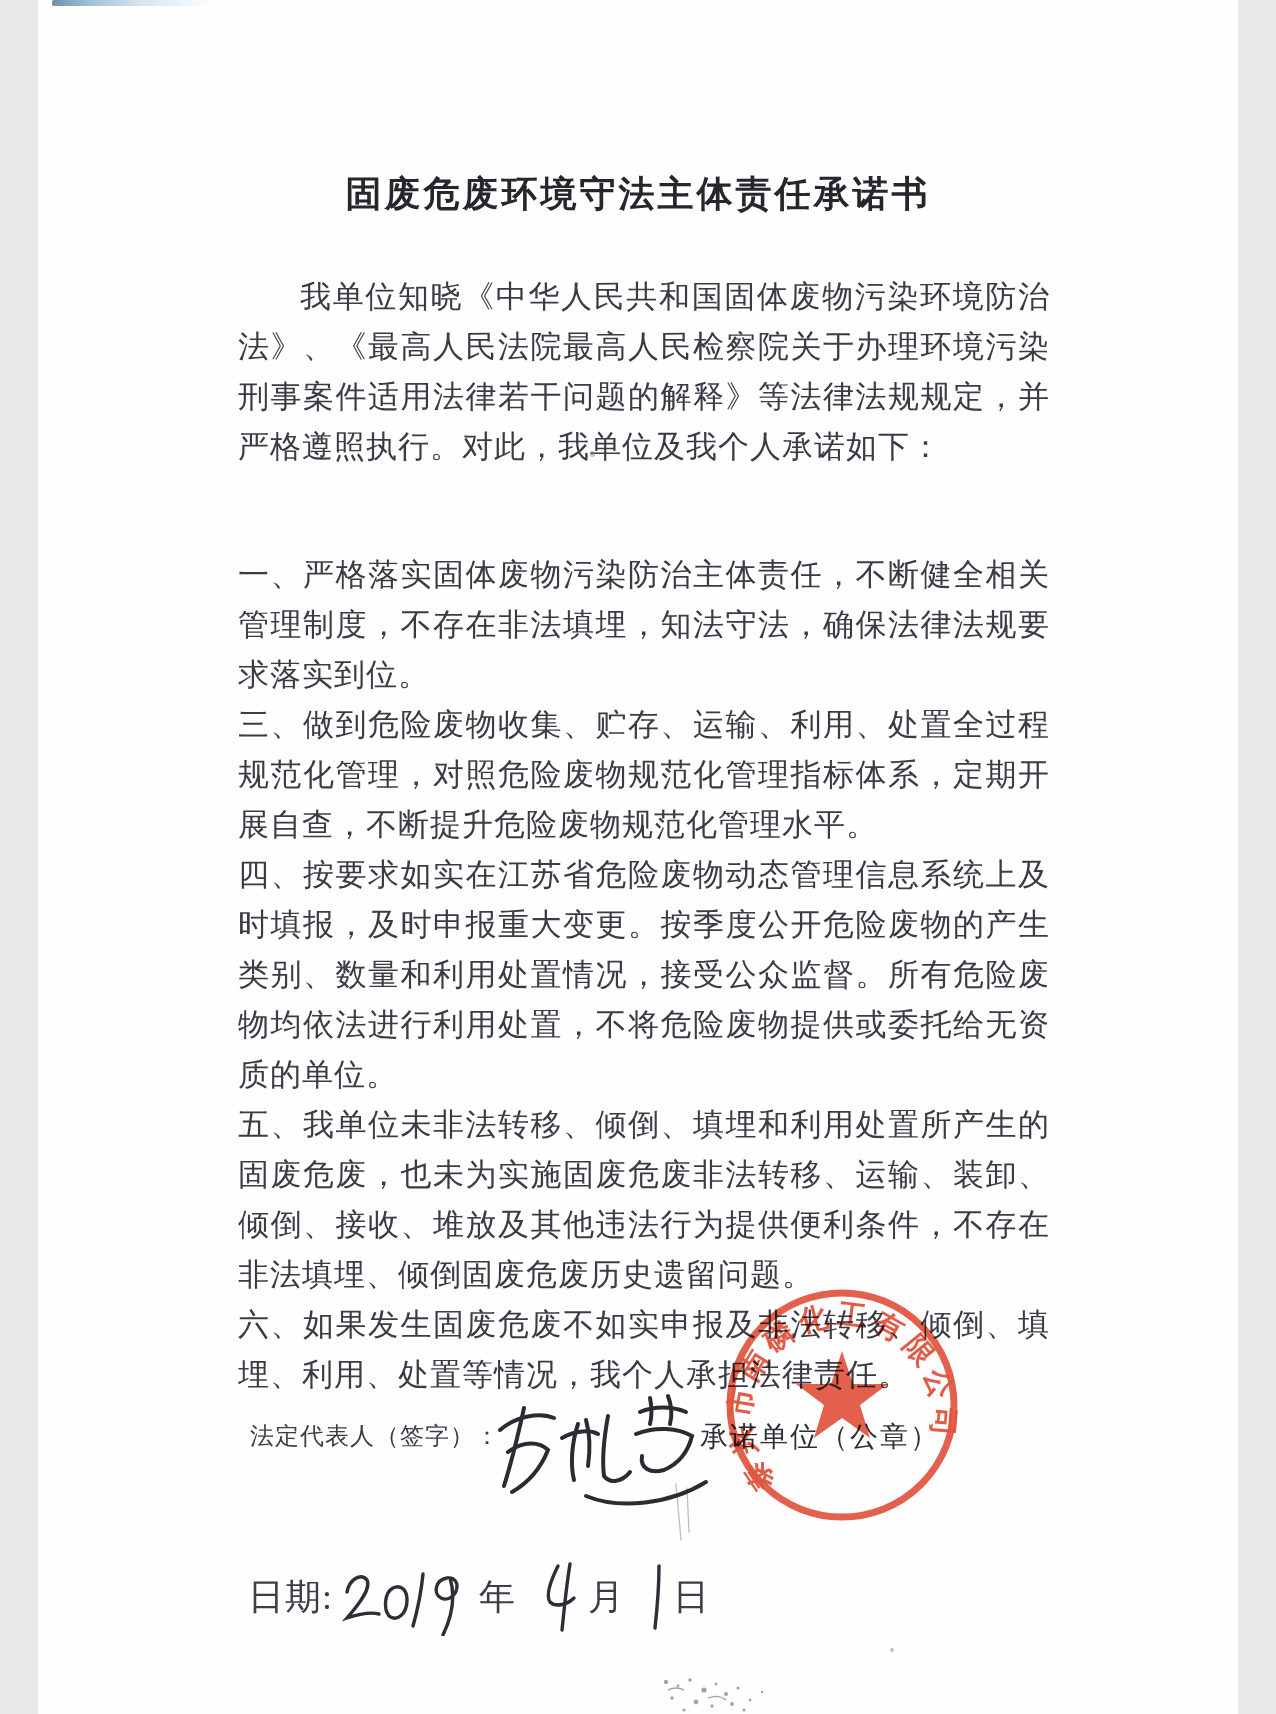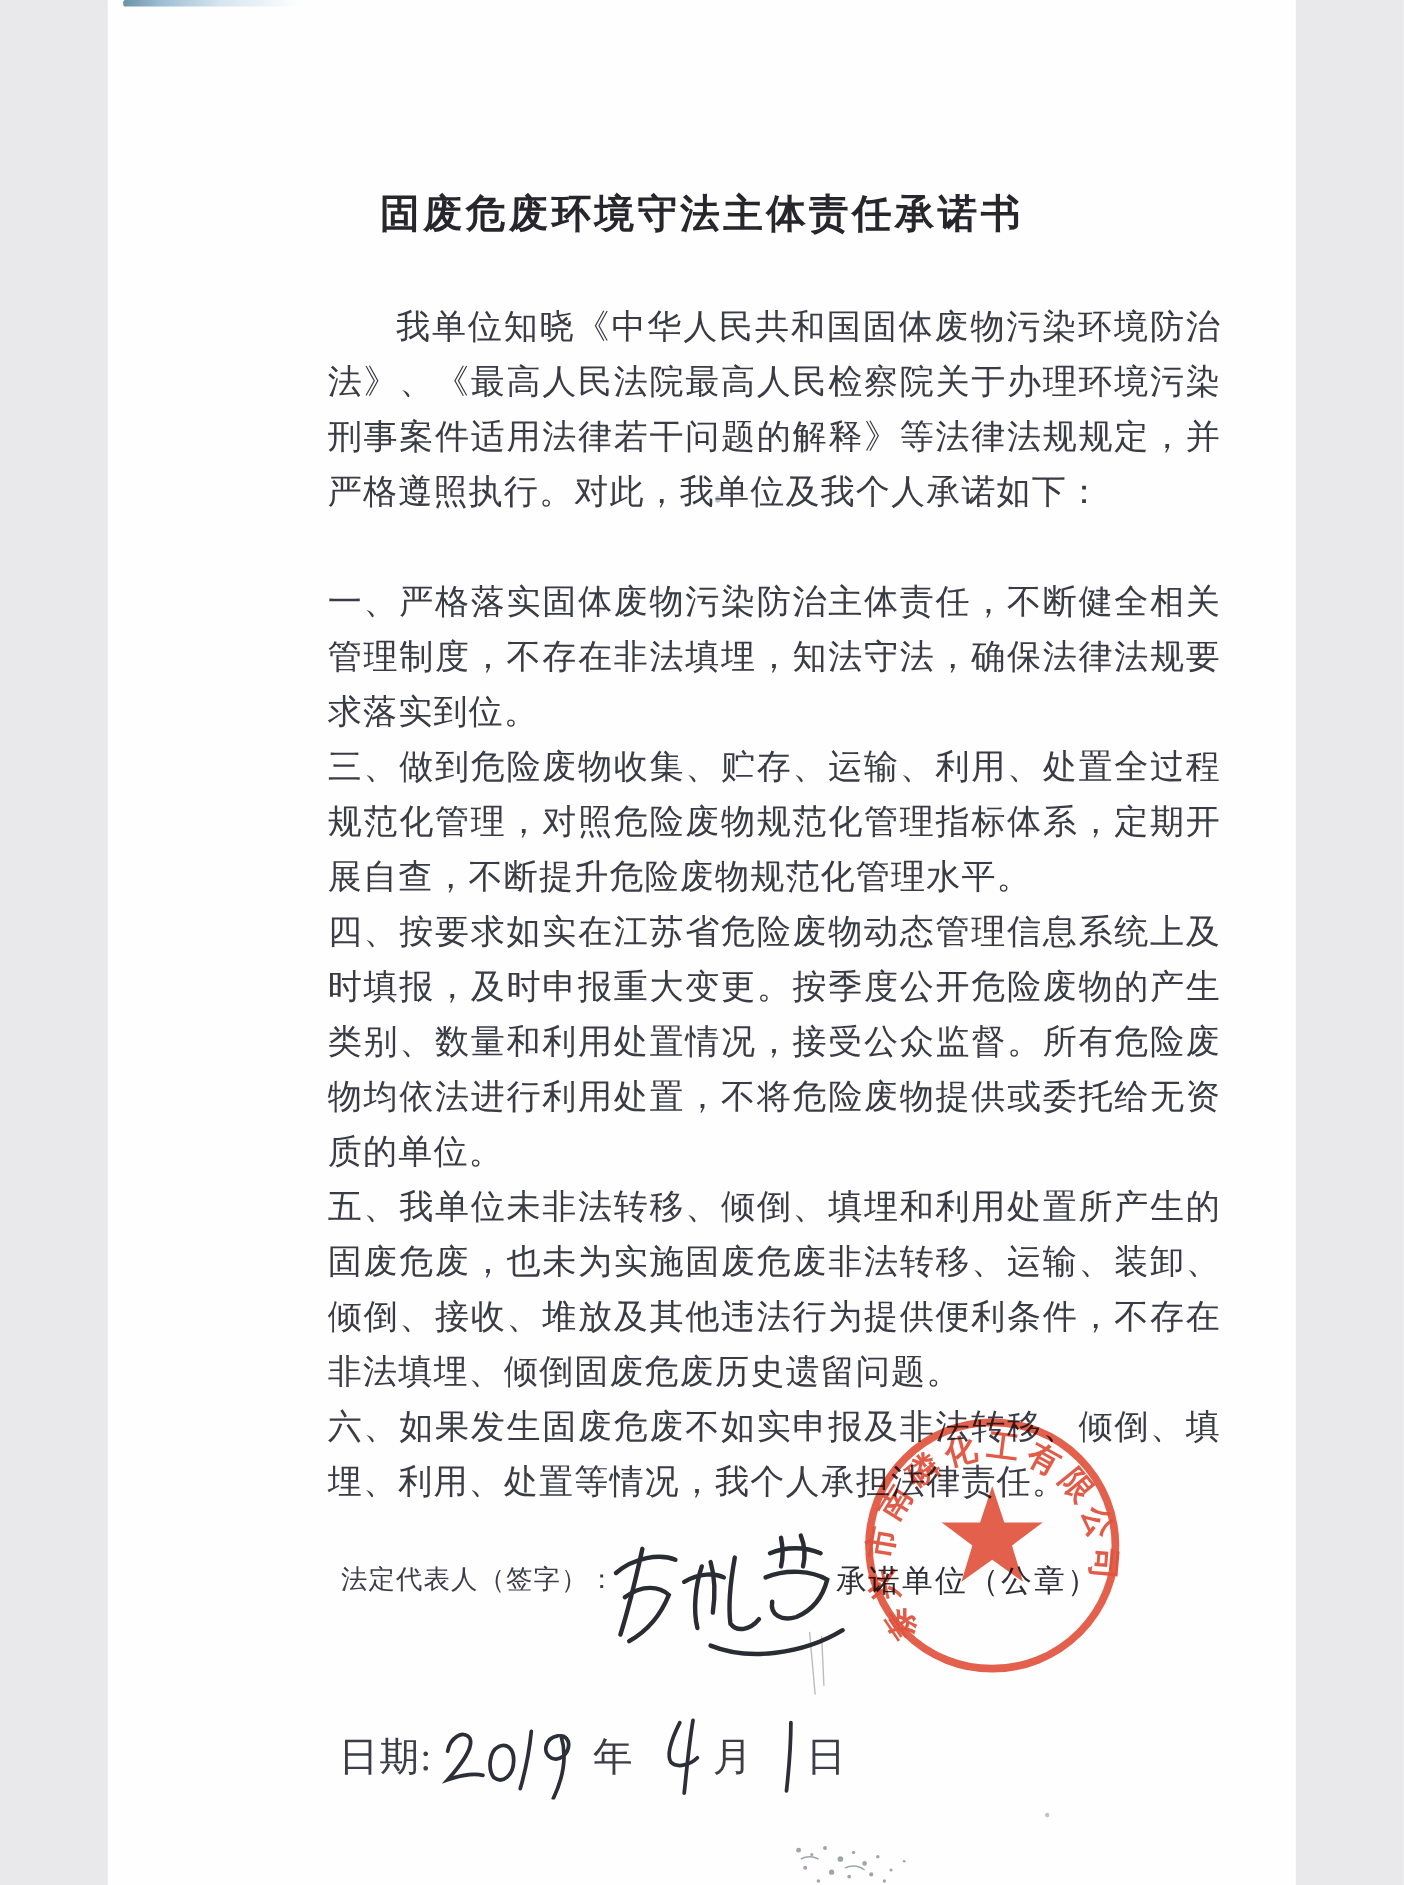--- a/index.html
+++ b/index.html
@@ -1,18 +1,18 @@
 <!DOCTYPE html>
 <html><head>
 <meta charset="utf-8">
 <style>
   html,body{margin:0;padding:0;background:#e9e9ec;}
   .page{
     position:relative;
-    width:1080px;height:1714px;
+    width:1200px;height:1714px;
     margin:0 auto;
     background:#fefefe;
     overflow:hidden;
     font-family:"Liberation Serif", serif;
     color:#3b3b45;
   }
   
   .smear{
     position:absolute;left:14px;top:0;width:160px;height:6px;
     background:linear-gradient(90deg,#3a6f8a 0%,#7fa9c6 22%,#c8dcea 55%,rgba(255,255,255,0) 100%);
@@ -30,21 +30,21 @@
   .body-text{
     position:absolute;left:200px;top:272px;width:812px;
     font-size:31px;
     line-height:50px;
     letter-spacing:1px;
     text-align:justify;
     text-justify:inter-ideograph;
     color:#3b3b45;
   }
   .body-text p{margin:0;}
-  .body-text p.intro{text-indent:2em;margin-bottom:50px;}
+  .body-text p.intro{text-indent:2em;margin-bottom:78px;}
   .speck{position:absolute;background:#7a7d89;border-radius:50%;opacity:.45;}
   .sig-row-label{
     position:absolute;left:212px;top:1420px;
     font-size:24px;letter-spacing:1px;color:#3d3d47;
   }
   .unit-label{
     position:absolute;left:662px;top:1418px;
     font-size:28px;letter-spacing:2px;color:#2e2e36;
     z-index:2;
   }

